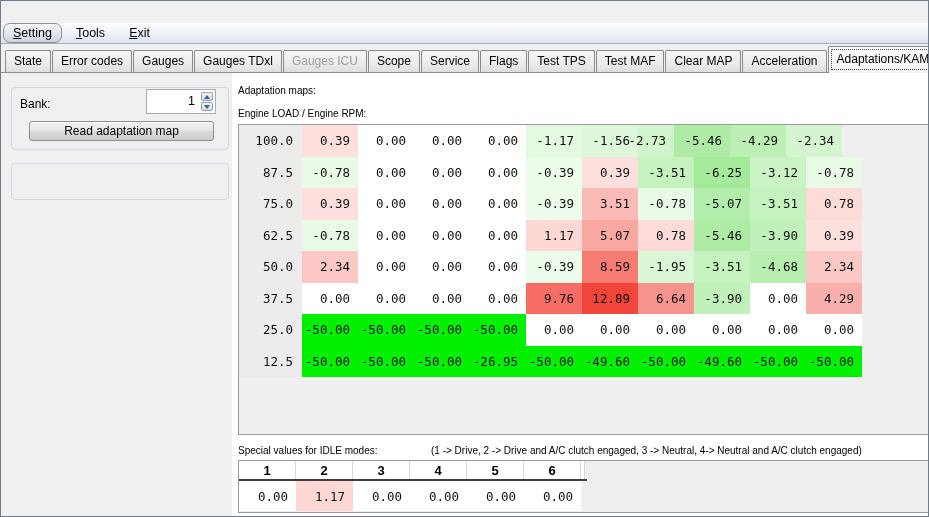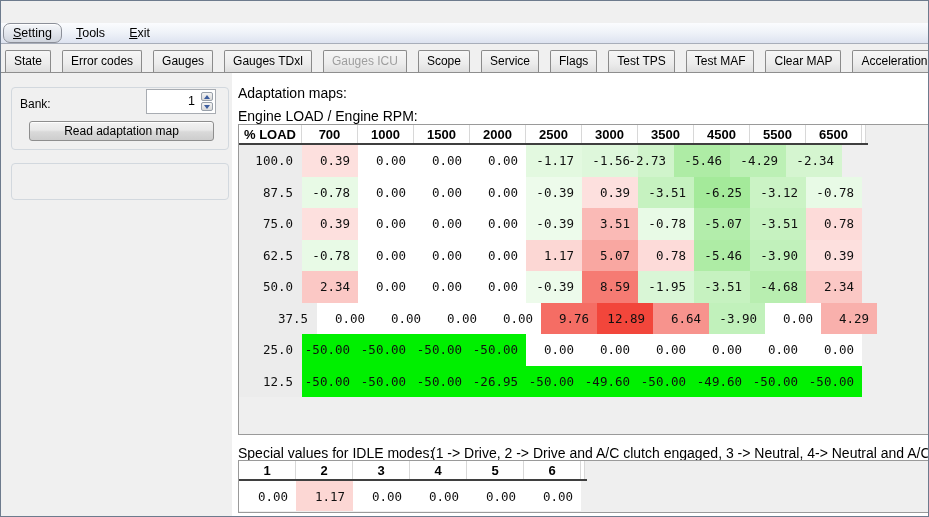--- a/index.html
+++ b/index.html
@@ -27,21 +27,21 @@
   .menu-item{padding:2px 9px;margin-right:4px;border:1px solid transparent;border-radius:7px;}
   .menu-item u{text-decoration:underline;}
   .menu-item.highlighted{
     border:1px solid #8b8f98;
     background:linear-gradient(180deg,#f5f7fa,#dfe3ea 60%,#cfd4dd);
     box-shadow:inset 0 1px 0 rgba(255,255,255,.9);
   }
   
   .tabstrip{
     position:absolute;left:4px;top:44px;right:0;height:27px;
-    display:flex;align-items:flex-end;gap:11px;z-index:2;
+    display:flex;align-items:flex-end;gap:1px;z-index:2;
   }
   .tab{
     height:22px;line-height:20px;padding:0 8px;font-size:12px;color:#000;
     background:linear-gradient(180deg,#f6f6f6,#ececec 60%,#dedede);
     border:1px solid #8b8b8b;border-bottom:none;border-radius:2px 2px 0 0;
     white-space:nowrap;position:relative;
   }
   .tab.disabled{color:#9e9e9e;}
   .tab.selected{
     height:27px;line-height:24px;margin-bottom:-1px;z-index:3;
@@ -77,21 +77,21 @@
   .arr-dn{width:0;height:0;border-left:3px solid transparent;border-right:3px solid transparent;border-top:4px solid #3c5d9e;}
   .btn{
     position:absolute;border:1px solid #8e8e8e;border-radius:3px;font-size:12px;
     background:linear-gradient(180deg,#f3f3f3,#e8e8e8 45%,#d9d9d9 55%,#cdcdcd);
     box-shadow:inset 0 1px 0 rgba(255,255,255,.85);
     display:flex;align-items:center;justify-content:center;white-space:pre;color:#000;
   }
   #btn-read{left:28px;top:48px;width:185px;height:20px;}
   #btn-clear{left:28px;top:98px;width:185px;height:21px;}
   
-  .pane-label{position:absolute;font-size:14px;color:#000;white-space:pre;}
+  .pane-label{position:absolute;font-size:10px;color:#000;white-space:pre;}
   #lbl-maps{left:237px;top:12px;}
   #lbl-engine{left:237px;top:35px;}
   #lbl-idle{left:237px;top:372px;}
   #lbl-idle-note{left:430px;top:372px;}
   
   .grid{position:absolute;border:1px solid #9a9a9a;background:#efefef;overflow:hidden;}
   #main-grid{left:237px;top:51px;width:691px;height:311px;}
   #idle-grid{left:237px;top:387px;width:691px;height:53px;}
   .grid-head{display:flex;border-bottom:2px solid #3f3f3f;background:transparent;}
   .g-h{
@@ -149,34 +149,20 @@
           </div>
       </div>
     </div>
     <div class="btn" id="btn-read">Read adaptation map</div>
     <div class="groupbox" id="group-clear"></div>
 
     <span class="pane-label" id="lbl-maps">Adaptation maps:</span>
     <span class="pane-label" id="lbl-engine">Engine LOAD / Engine RPM:</span>
 
     <div class="grid" id="main-grid">
-        <div class="grid-head" style="width: 629px;">
-          <div class="g-h" style="width: 63px;">% LOAD</div>
-          <div class="g-h" style="width: 56px;">700</div>
-          <div class="g-h" style="width: 56px;">1000</div>
-          <div class="g-h" style="width: 56px;">1500</div>
-          <div class="g-h" style="width: 56px;">2000</div>
-          <div class="g-h" style="width: 56px;">2500</div>
-          <div class="g-h" style="width: 56px;">3000</div>
-          <div class="g-h" style="width: 56px;">3500</div>
-          <div class="g-h" style="width: 56px;">4500</div>
-          <div class="g-h" style="width: 56px;">5500</div>
-          <div class="g-h" style="width: 56px;">6500</div>
-          <div class="g-h" style="width: 4px;"></div>
-        </div>
         <div class="g-row" style="height: 31.5px;">
           <div class="g-cell load-cell" style="width: 63px; padding-right: 9px; text-align: right;">100.0</div>
           <div class="g-cell" style="width: 56px; padding-right: 8px; background: rgb(253, 224, 222);">0.39</div>
           <div class="g-cell" style="width: 56px; padding-right: 8px; background: rgb(255, 255, 255);">0.00</div>
           <div class="g-cell" style="width: 56px; padding-right: 8px; background: rgb(255, 255, 255);">0.00</div>
           <div class="g-cell" style="width: 56px; padding-right: 8px; background: rgb(255, 255, 255);">0.00</div>
           <div class="g-cell" style="width: 56px; padding-right: 8px; background: rgb(227, 249, 224);">-1.17</div>
           <div class="g-cell" style="width: 56px; padding-right: 8px; background: rgb(222, 247, 219);">-1.56</div>
           <div class="g-cell" style="width: 36px; padding-right: 8px; background: rgb(208, 244, 203);">-2.73</div>
           <div class="g-cell" style="width: 56px; padding-right: 8px; background: rgb(174, 236, 165);">-5.46</div>
@@ -229,21 +215,21 @@
           <div class="g-cell" style="width: 56px; padding-right: 8px; background: rgb(255, 255, 255);">0.00</div>
           <div class="g-cell" style="width: 56px; padding-right: 8px; background: rgb(255, 255, 255);">0.00</div>
           <div class="g-cell" style="width: 56px; padding-right: 8px; background: rgb(237, 251, 235);">-0.39</div>
           <div class="g-cell" style="width: 56px; padding-right: 8px; background: rgb(246, 123, 115);">8.59</div>
           <div class="g-cell" style="width: 56px; padding-right: 8px; background: rgb(217, 246, 214);">-1.95</div>
           <div class="g-cell" style="width: 56px; padding-right: 8px; background: rgb(198, 242, 192);">-3.51</div>
           <div class="g-cell" style="width: 56px; padding-right: 8px; background: rgb(184, 238, 176);">-4.68</div>
           <div class="g-cell" style="width: 56px; padding-right: 8px; background: rgb(251, 200, 197);">2.34</div>
         </div>
         <div class="g-row" style="height: 31.5px;">
-          <div class="g-cell load-cell" style="width: 78px; padding-right: 9px;">37.5</div>
+          <div class="g-cell load-cell" style="width: 63px; padding-right: 9px;">37.5</div>
           <div class="g-cell" style="width: 56px; padding-right: 8px; background: rgb(255, 255, 255);">0.00</div>
           <div class="g-cell" style="width: 56px; padding-right: 8px; background: rgb(255, 255, 255);">0.00</div>
           <div class="g-cell" style="width: 56px; padding-right: 8px; background: rgb(255, 255, 255);">0.00</div>
           <div class="g-cell" style="width: 56px; padding-right: 8px; background: rgb(255, 255, 255);">0.00</div>
           <div class="g-cell" style="width: 56px; padding-right: 8px; background: rgb(245, 109, 100);">9.76</div>
           <div class="g-cell" style="width: 56px; padding-right: 8px; background: rgb(242, 70, 59);">12.89</div>
           <div class="g-cell" style="width: 56px; padding-right: 8px; background: rgb(247, 147, 141);">6.64</div>
           <div class="g-cell" style="width: 56px; padding-right: 8px; background: rgb(193, 241, 187);">-3.90</div>
           <div class="g-cell" style="width: 56px; padding-right: 8px; background: rgb(255, 255, 255);">0.00</div>
           <div class="g-cell" style="width: 56px; padding-right: 8px; background: rgb(249, 176, 172);">4.29</div>

